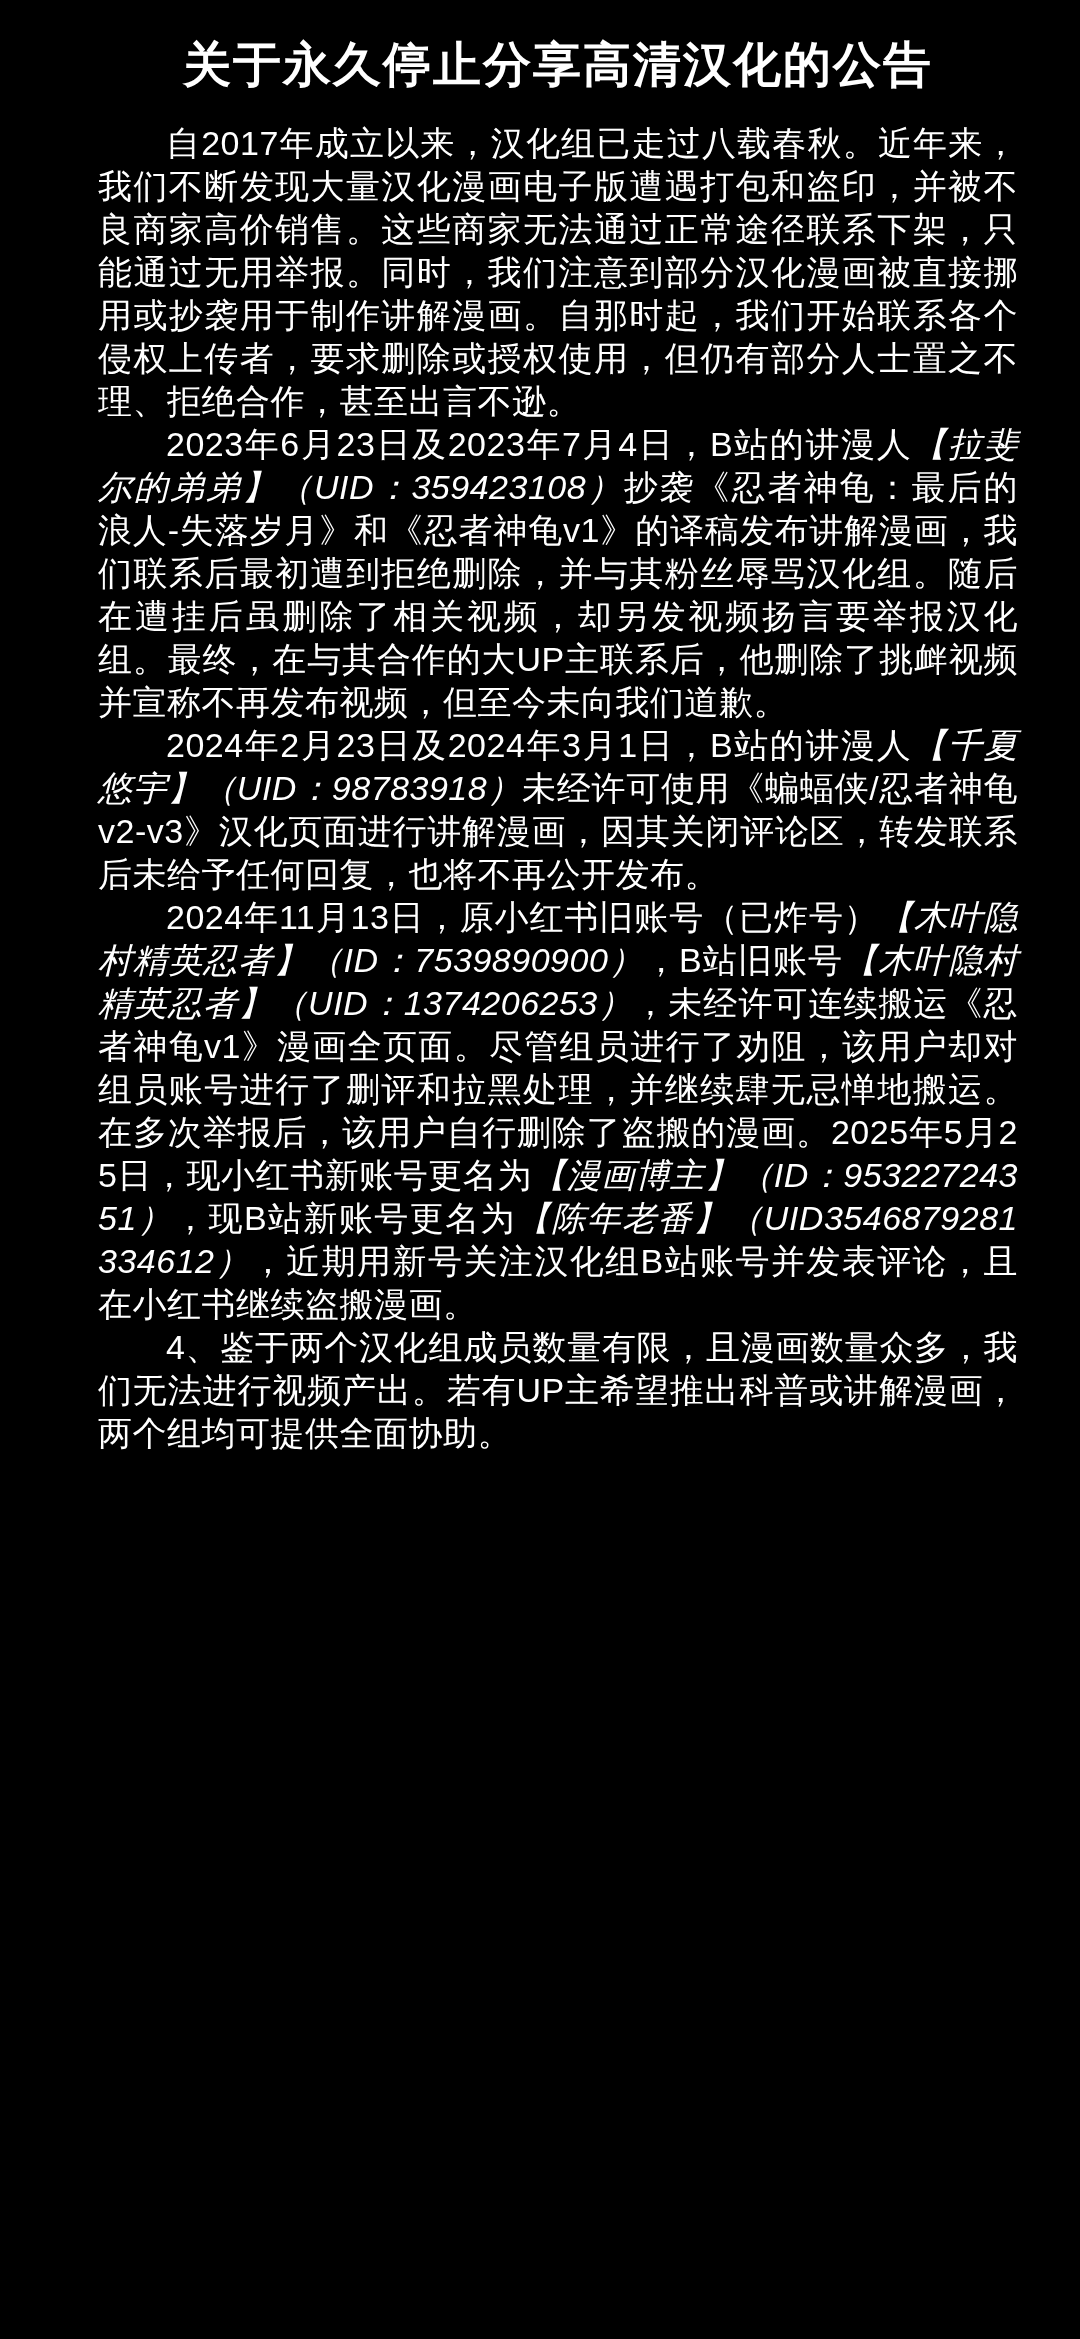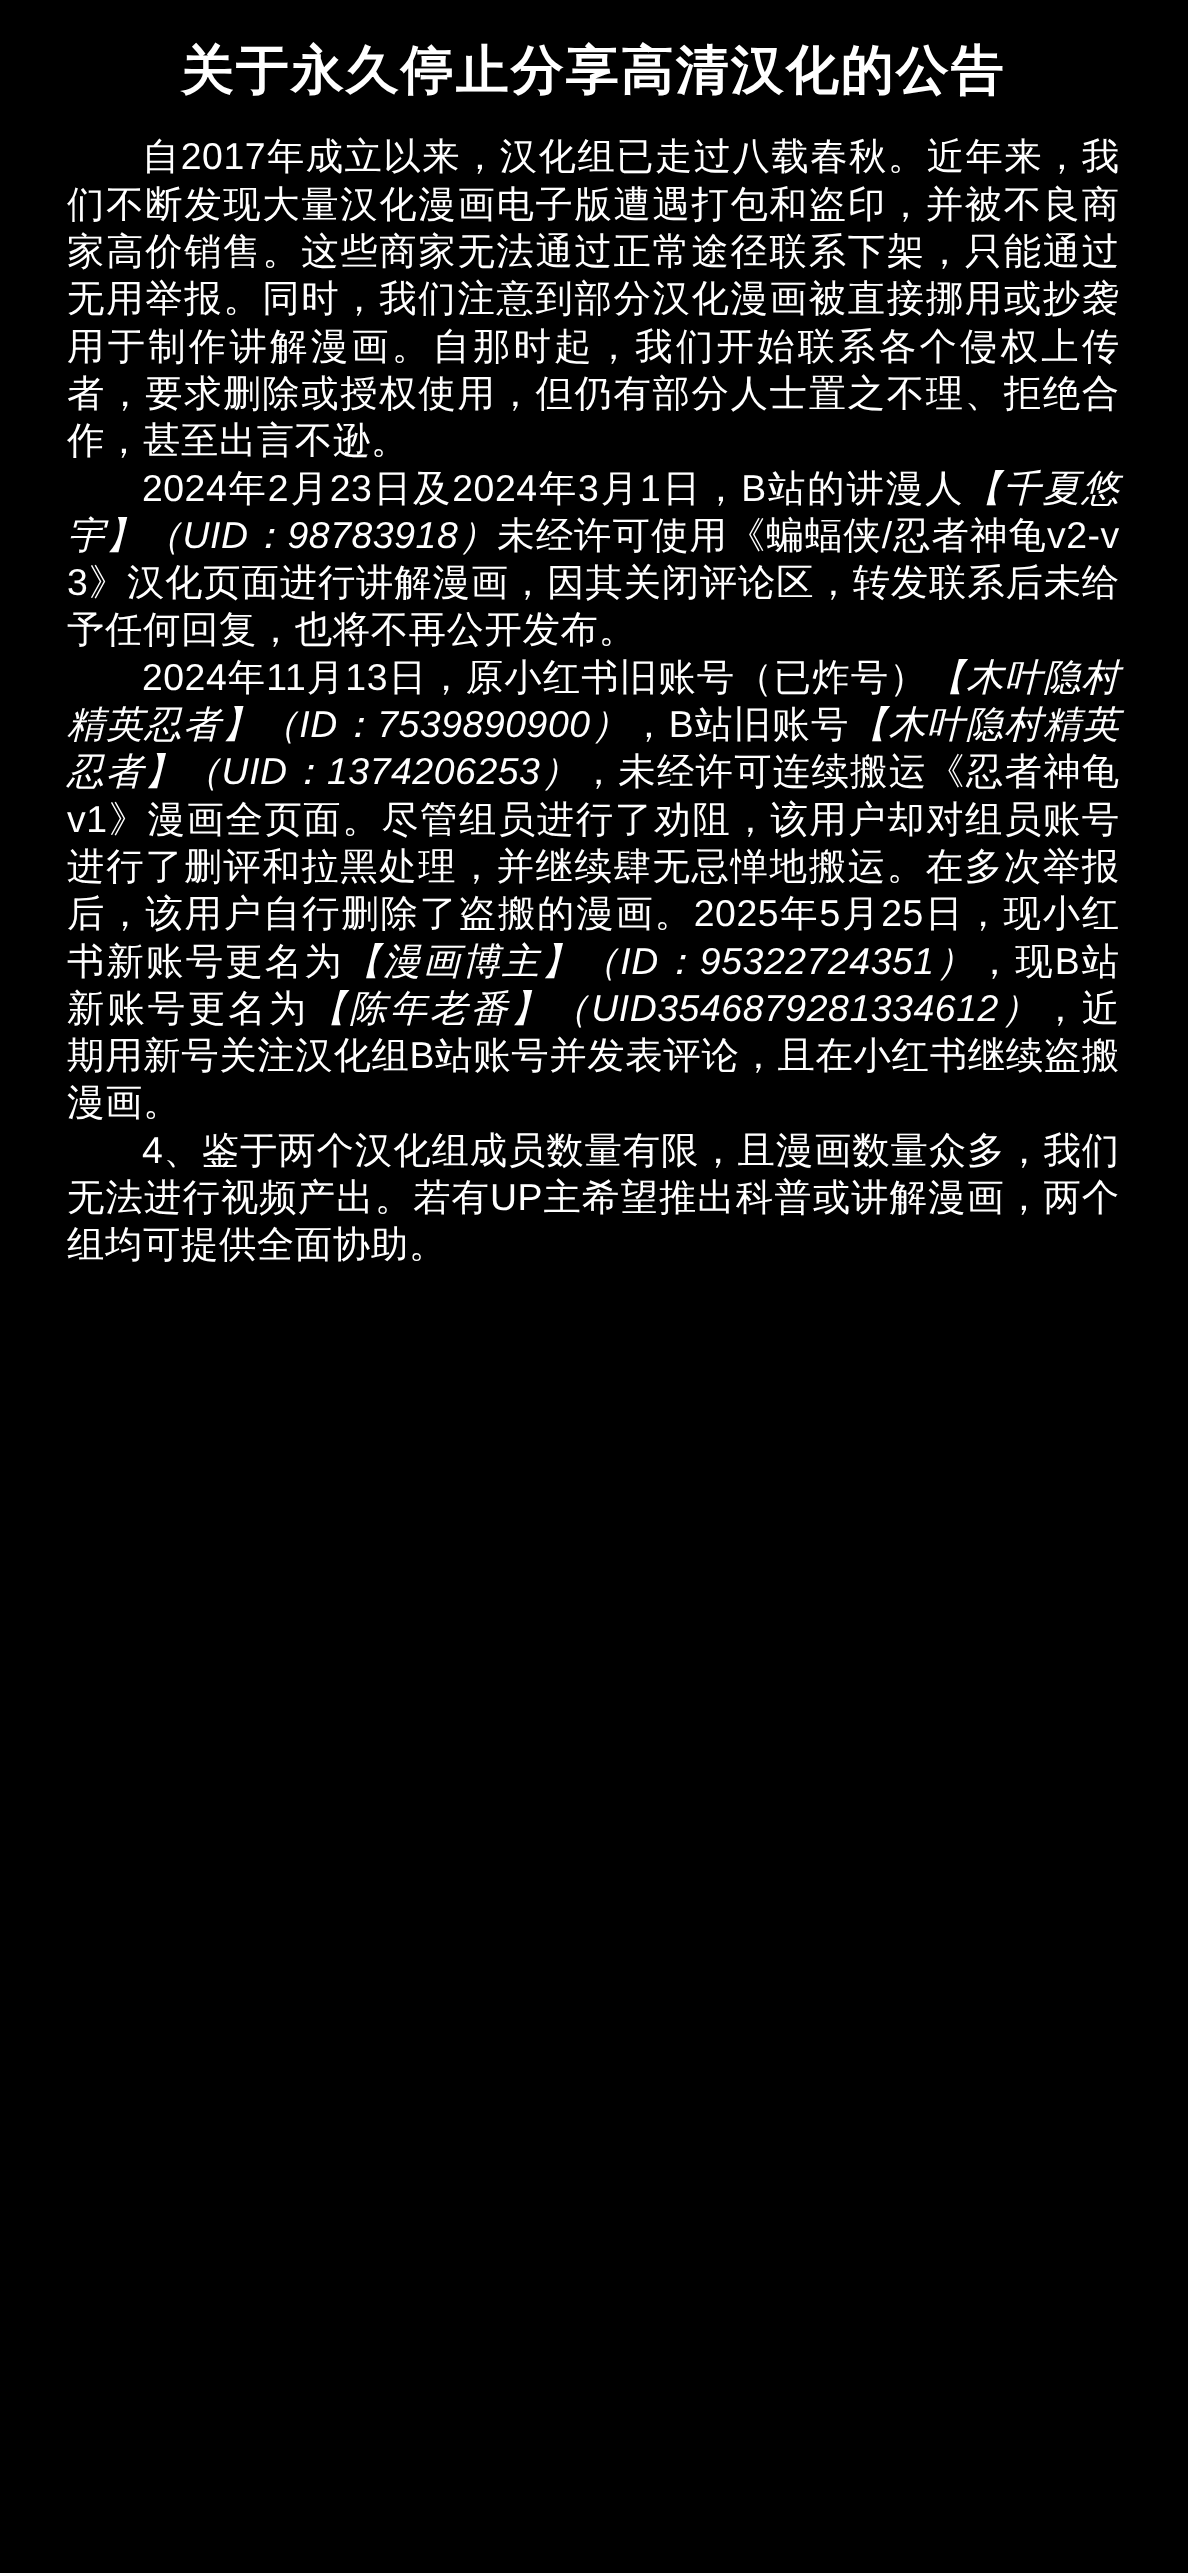--- a/index.html
+++ b/index.html
@@ -10,21 +10,21 @@
     width: 1080px;
     height: 2339px;
     background: #000000;
     font-family: "Liberation Sans", sans-serif;
     overflow: hidden;
   }
   .page {
     box-sizing: border-box;
     width: 1080px;
     height: 2339px;
-    padding: 34px 62px 0 61px;
+    padding: 34px 62px 0 98px;
     color: #ffffff;
   }
   .title {
     margin: 0 0 26px 0;
     font-size: 48px;
     line-height: 62px;
     font-weight: 900;
     text-align: center;
     letter-spacing: 2px;
     white-space: nowrap;
@@ -47,18 +47,19 @@
     font-style: italic;
   }
 </style>
 </head>
 <body style="background: rgb(0, 0, 0);">
 
 <div class="page" style="color: rgb(255, 255, 255);">
   <h1 class="title">关于永久停止分享高清汉化的公告</h1>
   <div class="body-text" id="paragraphs">
       <p class="para"><span class="seg">自2017年成立以来，汉化组已走过八载春秋。近年来，我们不断发现大量汉化漫画电子版遭遇打包和盗印，并被不良商家高价销售。这些商家无法通过正常途径联系下架，只能通过无用举报。同时，我们注意到部分汉化漫画被直接挪用或抄袭用于制作讲解漫画。自那时起，我们开始联系各个侵权上传者，要求删除或授权使用，但仍有部分人士置之不理、拒绝合作，甚至出言不逊。</span></p>
+      <p class="para"><span class="seg">2023年6月23日及2023年7月4日，B站的讲漫人</span><span class="seg em">【拉斐尔的弟弟】（UID：359423108）</span><span class="seg">抄袭《忍者神龟：最后的浪人-失落岁月》和《忍者神龟v1》的译稿发布讲解漫画，我们联系后最初遭到拒绝删除，并与其粉丝辱骂汉化组。随后在遭挂后虽删除了相关视频，却另发视频扬言要举报汉化组。最终，在与其合作的大UP主联系后，他删除了挑衅视频并宣称不再发布视频，但至今未向我们道歉。</span></p>
       <p class="para"><span class="seg">2024年2月23日及2024年3月1日，B站的讲漫人</span><span class="seg em">【千夏悠宇】（UID：98783918）</span><span class="seg">未经许可使用《蝙蝠侠/忍者神龟v2-v3》汉化页面进行讲解漫画，因其关闭评论区，转发联系后未给予任何回复，也将不再公开发布。</span></p>
       <p class="para"><span class="seg">2024年11月13日，原小红书旧账号（已炸号）</span><span class="seg em">【木叶隐村精英忍者】（ID：7539890900）</span><span class="seg">，B站旧账号</span><span class="seg em">【木叶隐村精英忍者】（UID：1374206253）</span><span class="seg">，未经许可连续搬运《忍者神龟v1》漫画全页面。尽管组员进行了劝阻，该用户却对组员账号进行了删评和拉黑处理，并继续肆无忌惮地搬运。在多次举报后，该用户自行删除了盗搬的漫画。2025年5月25日，现小红书新账号更名为</span><span class="seg em">【漫画博主】（ID：95322724351）</span><span class="seg">，现B站新账号更名为</span><span class="seg em">【陈年老番】（UID3546879281334612）</span><span class="seg">，近期用新号关注汉化组B站账号并发表评论，且在小红书继续盗搬漫画。</span></p>
       <p class="para"><span class="seg">4、鉴于两个汉化组成员数量有限，且漫画数量众多，我们无法进行视频产出。若有UP主希望推出科普或讲解漫画，两个组均可提供全面协助。</span></p>
     </div>
 
 </div>
 
 </body></html>

